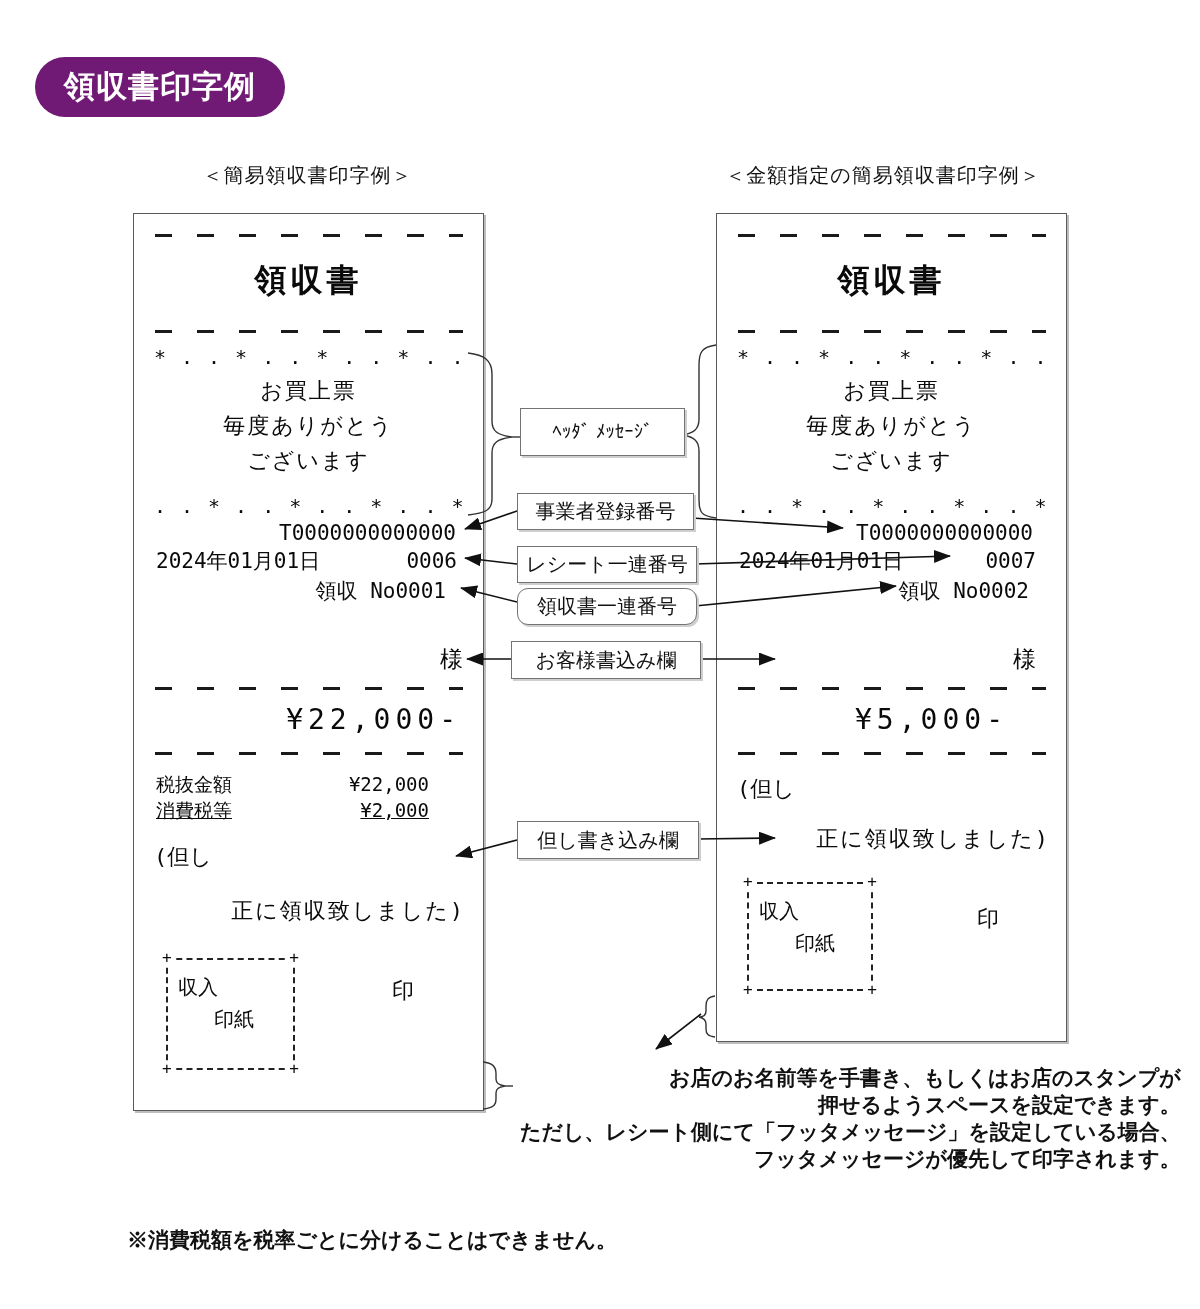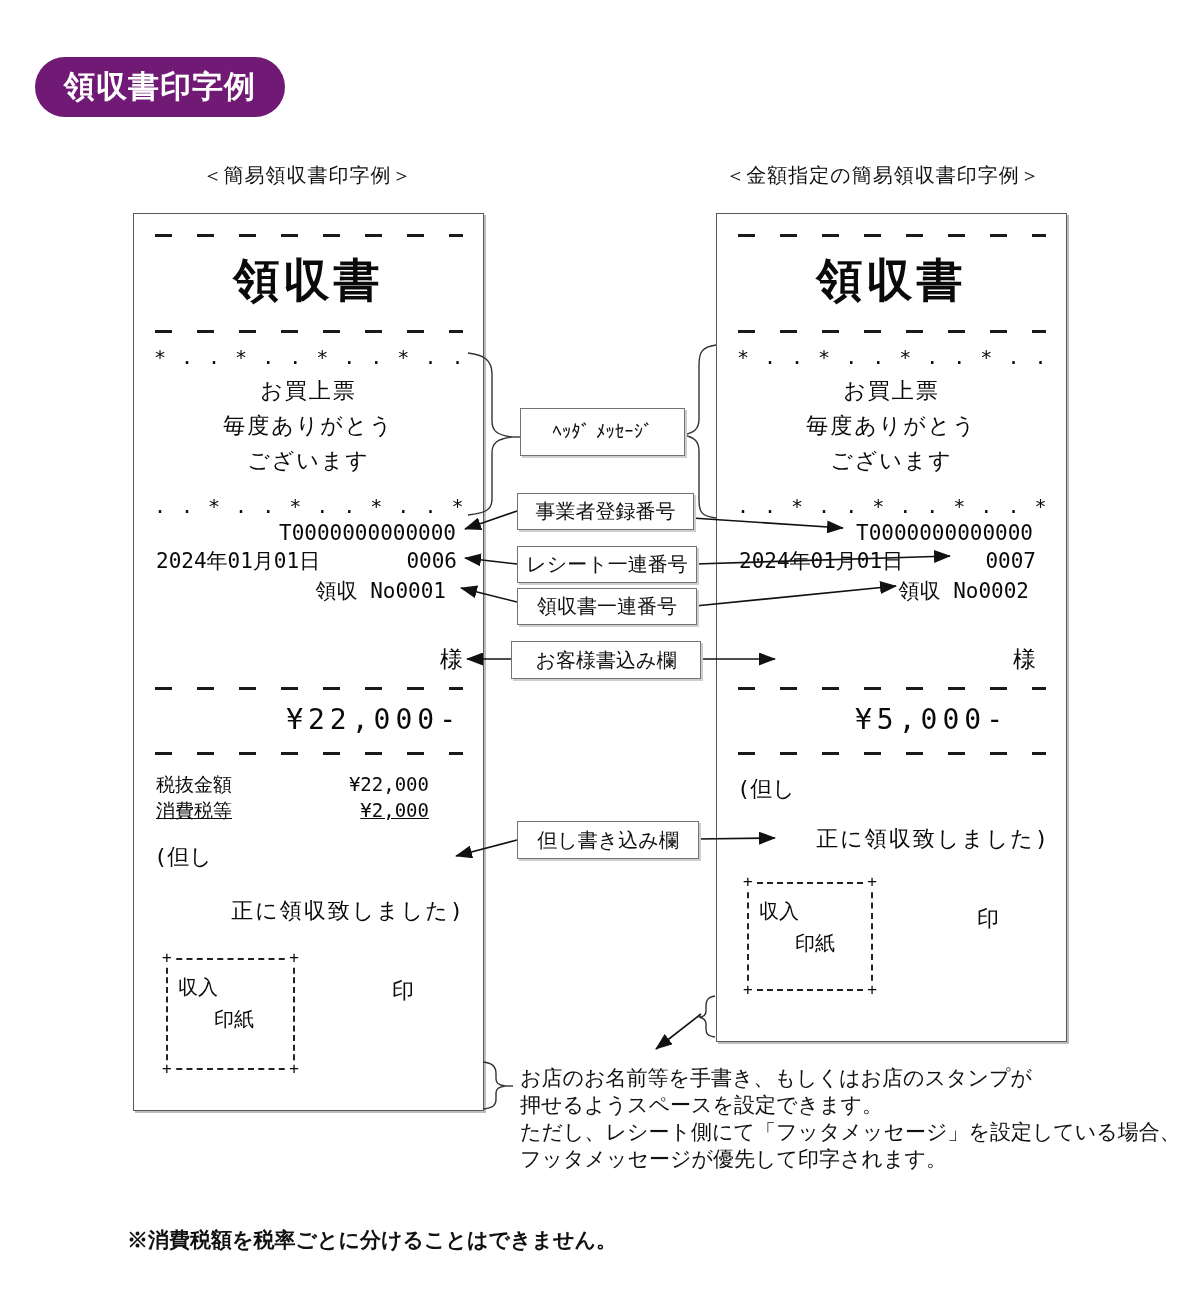--- a/index.html
+++ b/index.html
@@ -17,21 +17,21 @@
   .col-cap.right{left:700px;width:366px;}
 
   
   .receipt{position:absolute;background:#fff;border:1px solid #5a5a5a;box-shadow:2px 2px 0 #bdbdbd;
            font-family:"DejaVu Sans Mono",monospace;color:#0a0a0a;}
   .receipt.left{left:133px;top:213px;width:349px;height:896px;}
   .receipt.right{left:716px;top:213px;width:349px;height:827px;}
 
   .r-dash{position:absolute;left:21px;right:20px;height:3px;
           background:repeating-linear-gradient(90deg,#1a1a1a 0 17px,transparent 17px 42px);}
-  .r-title{position:absolute;left:0;right:0;top:40px;text-align:center;font-size:46px;line-height:52px;
+  .r-title{position:absolute;left:0;right:0;top:40px;text-align:center;font-size:32px;line-height:52px;
            font-weight:600;letter-spacing:4px;}
   .r-star{position:absolute;left:20px;font-size:20px;line-height:24px;letter-spacing:15px;white-space:pre;font-weight:500;}
   .r-c{position:absolute;left:0;right:0;text-align:center;font-size:22px;line-height:28px;letter-spacing:2px;}
   .r-r{position:absolute;left:0;right:0;text-align:right;font-size:21px;line-height:26px;}
   .r-l{position:absolute;left:20px;font-size:22px;line-height:26px;}
   .r-row{position:absolute;left:0;right:0;display:flex;justify-content:space-between;
          padding:0 26px 0 22px;font-size:21px;line-height:26px;}
   .r-row.tax{padding:0 54px 0 22px;font-size:19px;line-height:25px;}
   .r-amount{position:absolute;left:0;right:0;text-align:right;font-size:28px;line-height:40px;
             font-weight:500;letter-spacing:5px;}
@@ -46,21 +46,21 @@
   .sb-t2{position:absolute;left:46px;top:46px;font-size:20px;}
 
   
   .ann{position:absolute;background:#fff;border:1px solid #737373;box-shadow:2px 2px 0 #cfcfcf;
        display:flex;align-items:center;justify-content:center;font-size:20px;font-weight:500;z-index:3;}
 
   
   svg.overlay{position:absolute;left:0;top:0;z-index:2;pointer-events:none;}
 
   
-  .note-block{position:absolute;left:520px;top:1064px;font-size:21px;line-height:27px;font-weight:400;}
+  .note-block{position:absolute;left:520px;top:1064px;font-size:21px;line-height:27px;font-weight:700;text-align:right;}
   .tax-note{position:absolute;left:127px;top:1226px;font-size:21px;font-weight:700;}
 </style>
 </head>
 <body>
 
 <div class="canvas">
 
   <div class="badge" style="background:#701a75;">
     <span>領収書印字例</span>
   </div>
@@ -136,21 +136,21 @@
       <span class="sb-c br">+</span>
       <div class="sb-t1">収入</div>
       <div class="sb-t2">印紙</div>
     </div>
     <div class="r-seal" style="left:260px;top:690px;">印</div>
   </div>
 
   <div class="ann" style="left:520px;top:408px;width:163px;height:46px;font-size:19px;">ﾍｯﾀﾞ ﾒｯｾｰｼﾞ</div>
   <div class="ann" style="left:517px;top:546px;width:178px;height:35px;">レシート一連番号</div>
   <div class="ann" style="left:517px;top:493px;width:175px;height:35px;">事業者登録番号</div>
-  <div class="ann" style="left:517px;top:588px;width:178px;height:35px;">領収書一連番号</div>
+  <div class="ann" style="left:517px;top:588px;width:178px;height:35px;border-radius:11px;">領収書一連番号</div>
   <div class="ann" style="left:511px;top:641px;width:188px;height:36px;">お客様書込み欄</div>
   <div class="ann" style="left:517px;top:821px;width:180px;height:36px;">但し書き込み欄</div>
 
   <svg class="overlay" width="1200" height="1309" viewBox="0 0 1200 1309">
     <defs>
       <marker id="ah" markerUnits="userSpaceOnUse" markerWidth="17" markerHeight="13" refX="16" refY="6.5" orient="auto">
         <path d="M0,0 L17,6.5 L0,13 z" fill="#111"></path>
       </marker>
     </defs>
     <g stroke="#111" stroke-width="1.6" fill="none">

